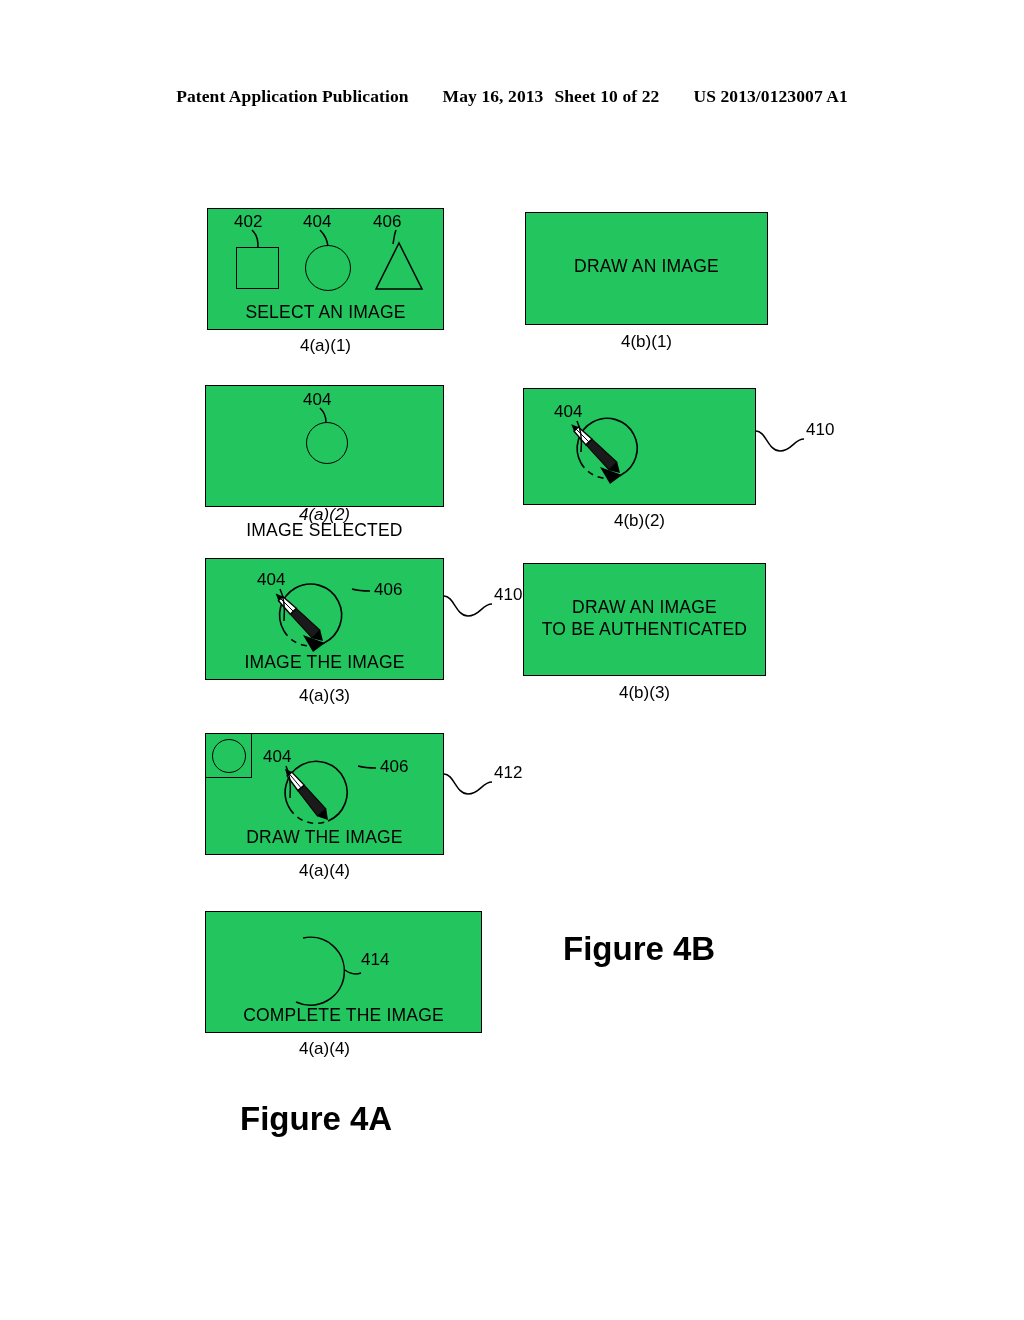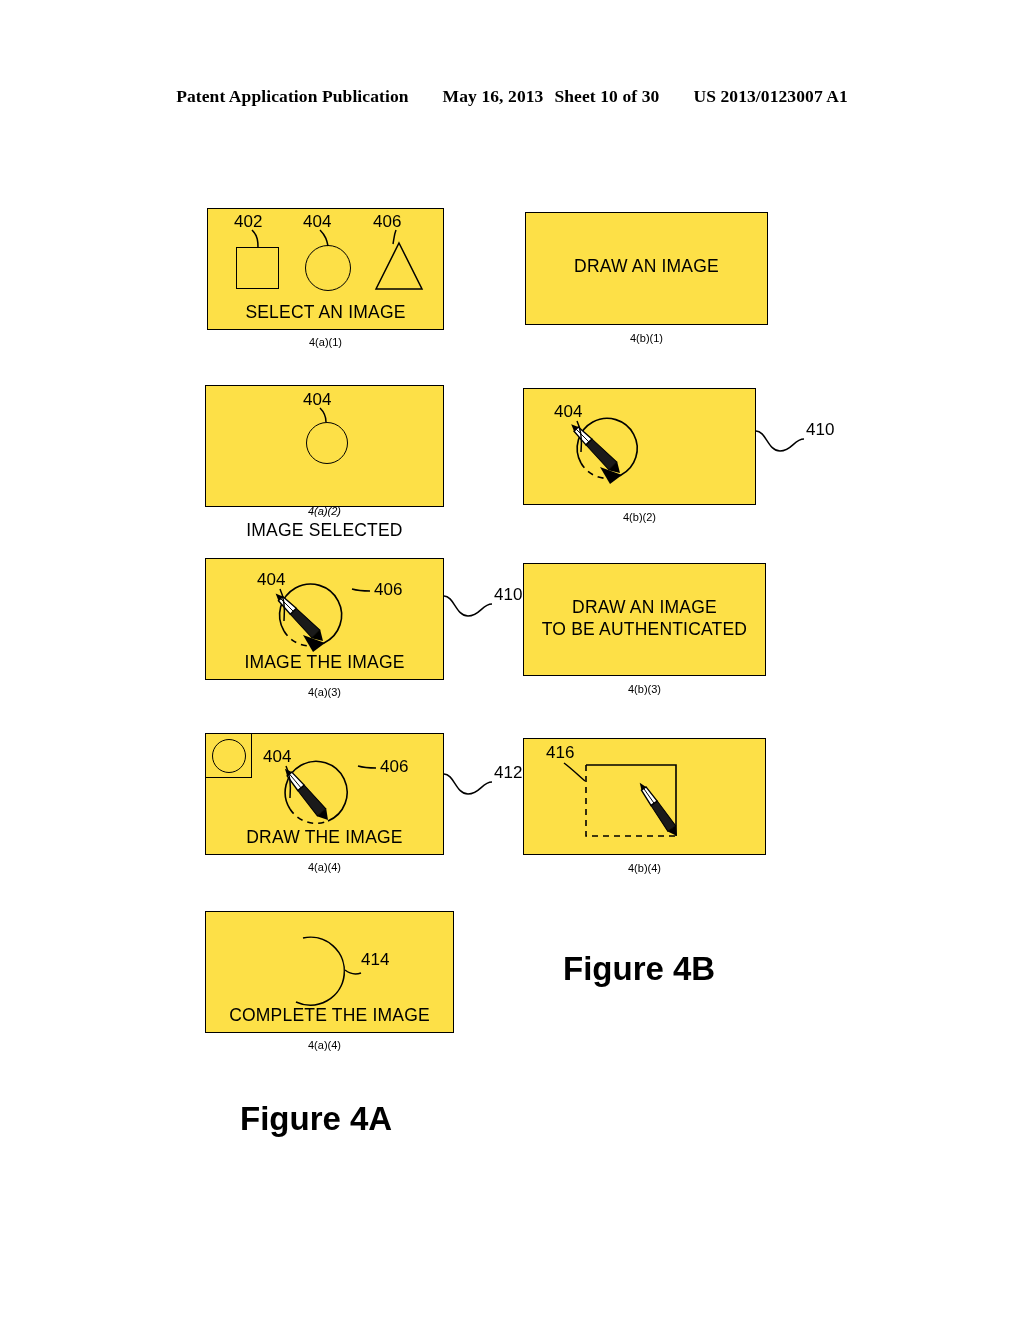--- a/index.html
+++ b/index.html
@@ -42,28 +42,28 @@
     height: 1320px;
   }
 
   .panel-group { position: absolute; }
 
   .panel {
     position: absolute;
     left: 0;
     top: 0;
     border: 1.6px solid #000;
-    background: #fde047;
+    background: #22c55e;
     box-sizing: border-box;
   }
 
   .panel-caption {
     position: absolute;
     text-align: center;
-    font-size: 11px;
+    font-size: 17px;
     font-family: "Liberation Sans", sans-serif;
     white-space: nowrap;
   }
 
   
   .panel-text {
     position: absolute;
     left: 0;
     width: 100%;
     text-align: center;
@@ -106,21 +106,21 @@
     font-family: "Liberation Sans", sans-serif;
     font-weight: bold;
     font-size: 33px;
     white-space: nowrap;
   }
 </style>
 </head>
 <body>
 
 <div id="doc-header">
-  <span class="seg">Patent Application Publication</span><span class="gap-lg"></span><span class="seg">May 16, 2013</span><span class="gap-sm"></span><span class="seg">Sheet 10 of 30</span><span class="gap-lg"></span><span class="seg">US 2013/0123007 A1</span>
+  <span class="seg">Patent Application Publication</span><span class="gap-lg"></span><span class="seg">May 16, 2013</span><span class="gap-sm"></span><span class="seg">Sheet 10 of 22</span><span class="gap-lg"></span><span class="seg">US 2013/0123007 A1</span>
 </div>
 
 <div id="figure-area">
 
   <div class="panel-group" style="left:207px; top:208px; width:240px; height:150px;">
     <div class="panel" style="width:237px; height:122px;">
 
       <div class="sq-shape" style="left:28px; top:38px; width:43px; height:42px;"></div>
 
       <div class="circ-shape" style="left:97px; top:36px; width:46px; height:46px;"></div>
@@ -260,53 +260,29 @@
       <span class="ref-num" style="left:174px; top:23px;">406</span>
       <div class="panel-text" style="top:93px;">DRAW THE IMAGE</div>
     </div>
     <svg class="svg-layer" style="left:239px; top:33px;" width="80" height="50" viewBox="0 0 80 50">
       <path d="M0,8 C10,8 12,28 24,28 C36,28 38,16 48,16" fill="none" stroke="#000" stroke-width="1.5"></path>
     </svg>
     <span class="ref-num" style="left:289px; top:30px;">412</span>
     <div class="panel-caption" style="left:0; top:128px; width:239px;">4(a)(4)</div>
   </div>
 
-  <div class="panel-group" style="left:523px; top:738px; width:250px; height:155px;">
-    <div class="panel" style="width:243px; height:117px;">
-      <svg class="svg-layer" width="243" height="117" viewBox="0 0 243 117">
-
-        <path d="M62,26 L152,26 L152,97" fill="none" stroke="#000" stroke-width="1.6"></path>
-
-        <path d="M62,26 L62,97 L152,97" fill="none" stroke="#000" stroke-width="1.6" stroke-dasharray="6,5"></path>
-      </svg>
-      <svg class="svg-layer" width="243" height="117" viewBox="0 0 243 117">
-        <g transform="translate(153,97) rotate(-35)">
-          <path d="M0,0 L-5,-9 L5,-9 Z" fill="#000"></path>
-          <path d="M-4.8,-9 L-3.8,-40 L3.8,-40 L4.8,-9 Z" fill="#1a1a1a" stroke="#000" stroke-width="1"></path>
-          <path d="M-3.8,-40 L-2.8,-58 L2.8,-58 L3.8,-40 Z" fill="#fff" stroke="#000" stroke-width="1.4"></path>
-          <path d="M-2.8,-58 L0,-65 L2.8,-58 Z" fill="#000"></path>
-          <line x1="0" y1="-40" x2="0" y2="-58" stroke="#000" stroke-width="0.9"></line>
-        </g>
-      </svg>
-      <svg class="svg-layer" width="243" height="117" viewBox="0 0 243 117">
-        <path d="M40,24 C48,30 54,36 61,42" fill="none" stroke="#000" stroke-width="1.5"></path>
-      </svg>
-      <span class="ref-num" style="left:22px; top:4px;">416</span>
-    </div>
-    <div class="panel-caption" style="left:0; top:124px; width:243px;">4(b)(4)</div>
-  </div>
 
   <div class="panel-group" style="left:205px; top:911px; width:245px; height:155px;">
-    <div class="panel" style="width:249px; height:122px;">
+    <div class="panel" style="width:277px; height:122px;">
       <svg class="svg-layer" width="239" height="122" viewBox="0 0 239 122">
         <path d="M97,26 A34,34 0 1 1 90,90" fill="none" stroke="#000" stroke-width="1.6"></path>
         <path d="M139,58 C144,62 149,63 155,61" fill="none" stroke="#000" stroke-width="1.5"></path>
       </svg>
       <span class="ref-num" style="left:155px; top:38px;">414</span>
       <div class="panel-text" style="top:93px;">COMPLETE THE IMAGE</div>
     </div>
     <div class="panel-caption" style="left:0; top:128px; width:239px;">4(a)(4)</div>
   </div>
 
   <div class="figure-title" style="left:240px; top:1100px;">Figure 4A</div>
-  <div class="figure-title" style="left:563px; top:930px;margin-top:20px;">Figure 4B</div>
+  <div class="figure-title" style="left:563px; top:930px;">Figure 4B</div>
 
 </div>
 
 </body></html>

